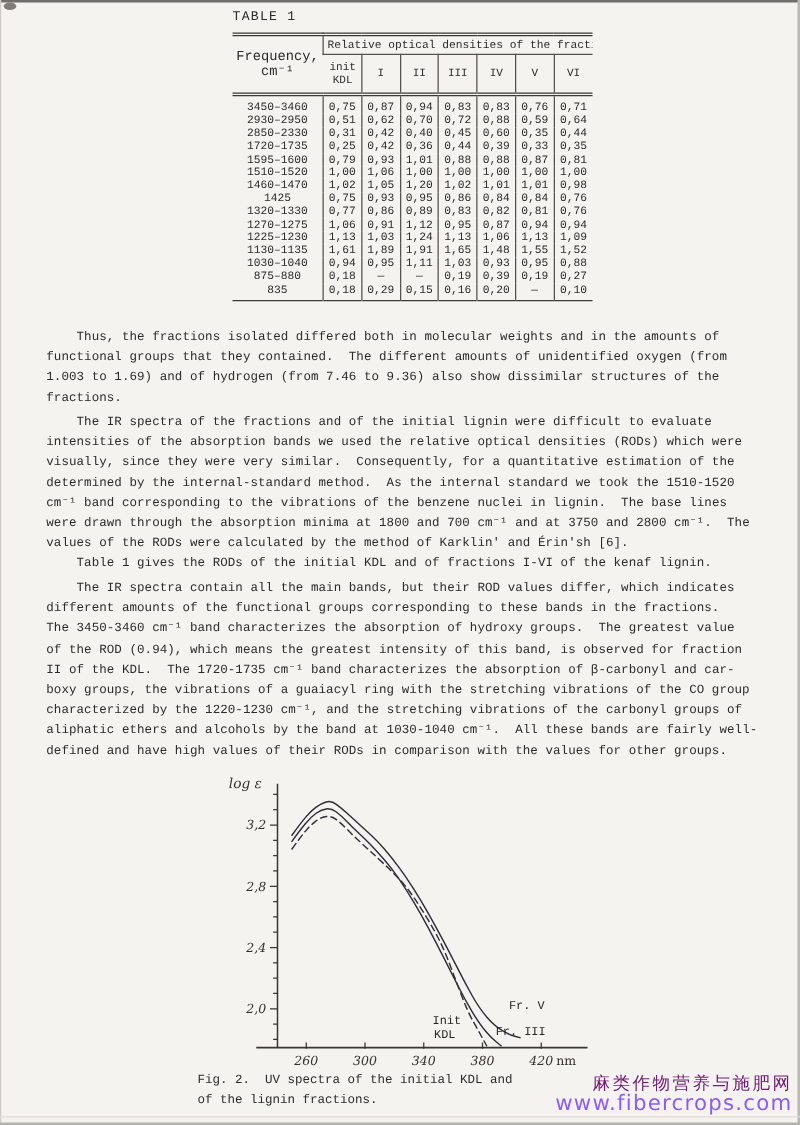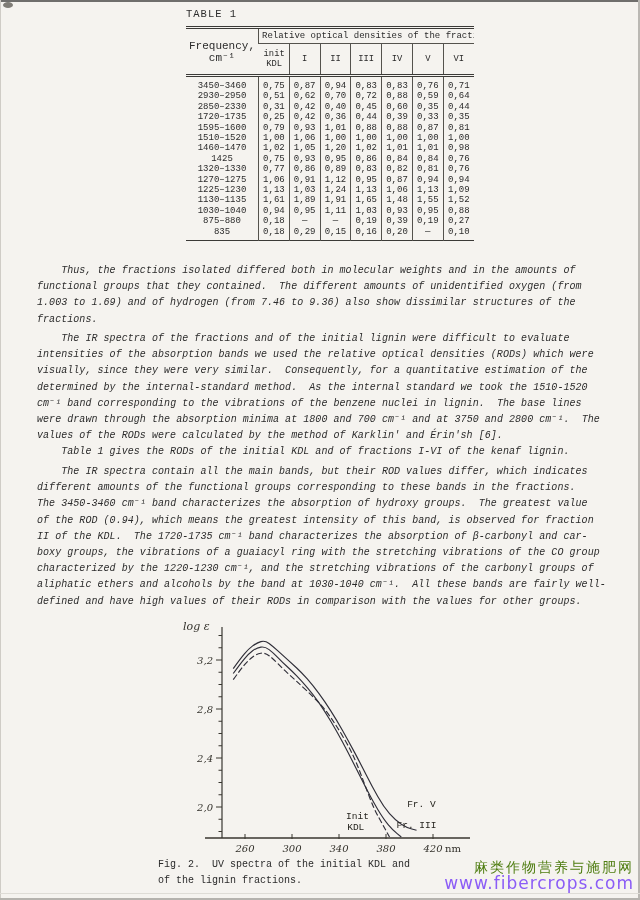--- a/index.html
+++ b/index.html
@@ -21,31 +21,31 @@
   .tbl td:first-child{border-left:none;}
   .tbl .freq-h{width:70px;text-align:center;font-size:11px;line-height:12px;border-bottom:3px double #3b3a37;}
   .tbl .group-h{font-size:9px;line-height:13px;padding:1px 2px 0 3px;border-bottom:1px solid #54524d;white-space:nowrap;overflow:hidden;}
   .tbl .sub-h td{font-size:8.8px;line-height:10px;text-align:center;border-bottom:3px double #3b3a37;height:30px;}
   .tbl .sub-h td.initcell{text-align:center;padding-left:2px;}
   .tbl tbody td{font-size:9px;line-height:10.4px;text-align:center;white-space:nowrap;}
   .tbl tbody tr:first-child td{padding-top:4px;}
   .tbl tbody tr:last-child td{padding-bottom:3px;}
 
   .para{position:absolute;left:37px;width:580px;font-size:10px;line-height:16.2px;
-        letter-spacing:.05px;font-style:italic;}
+        letter-spacing:.05px;}
   .para div{white-space:pre;}
 
   #chart{position:absolute;left:175px;top:614px;}
 
   .fig-caption{position:absolute;left:158px;top:857px;width:334px;text-align:left;
         font-size:10px;line-height:16px;}
   .fig-caption div{white-space:pre;}
 
   .wm{position:absolute;right:6px;top:859px;text-align:right;font-family:"DejaVu Sans",sans-serif;line-height:16px;}
-  .wm-cn{font-size:14px;color:#4d7c0f;letter-spacing:2px;}
+  .wm-cn{font-size:14px;color:#701a75;letter-spacing:2px;}
   .wm-url{font-size:17px;color:#8b5cf6;letter-spacing:1px;}
 </style>
 </head>
 <body>
 
 <div id="page">
   <div class="edge-top"></div>
   <div class="edge-left"></div>
   <div class="edge-right"></div>
   <div class="edge-bottom"></div>

